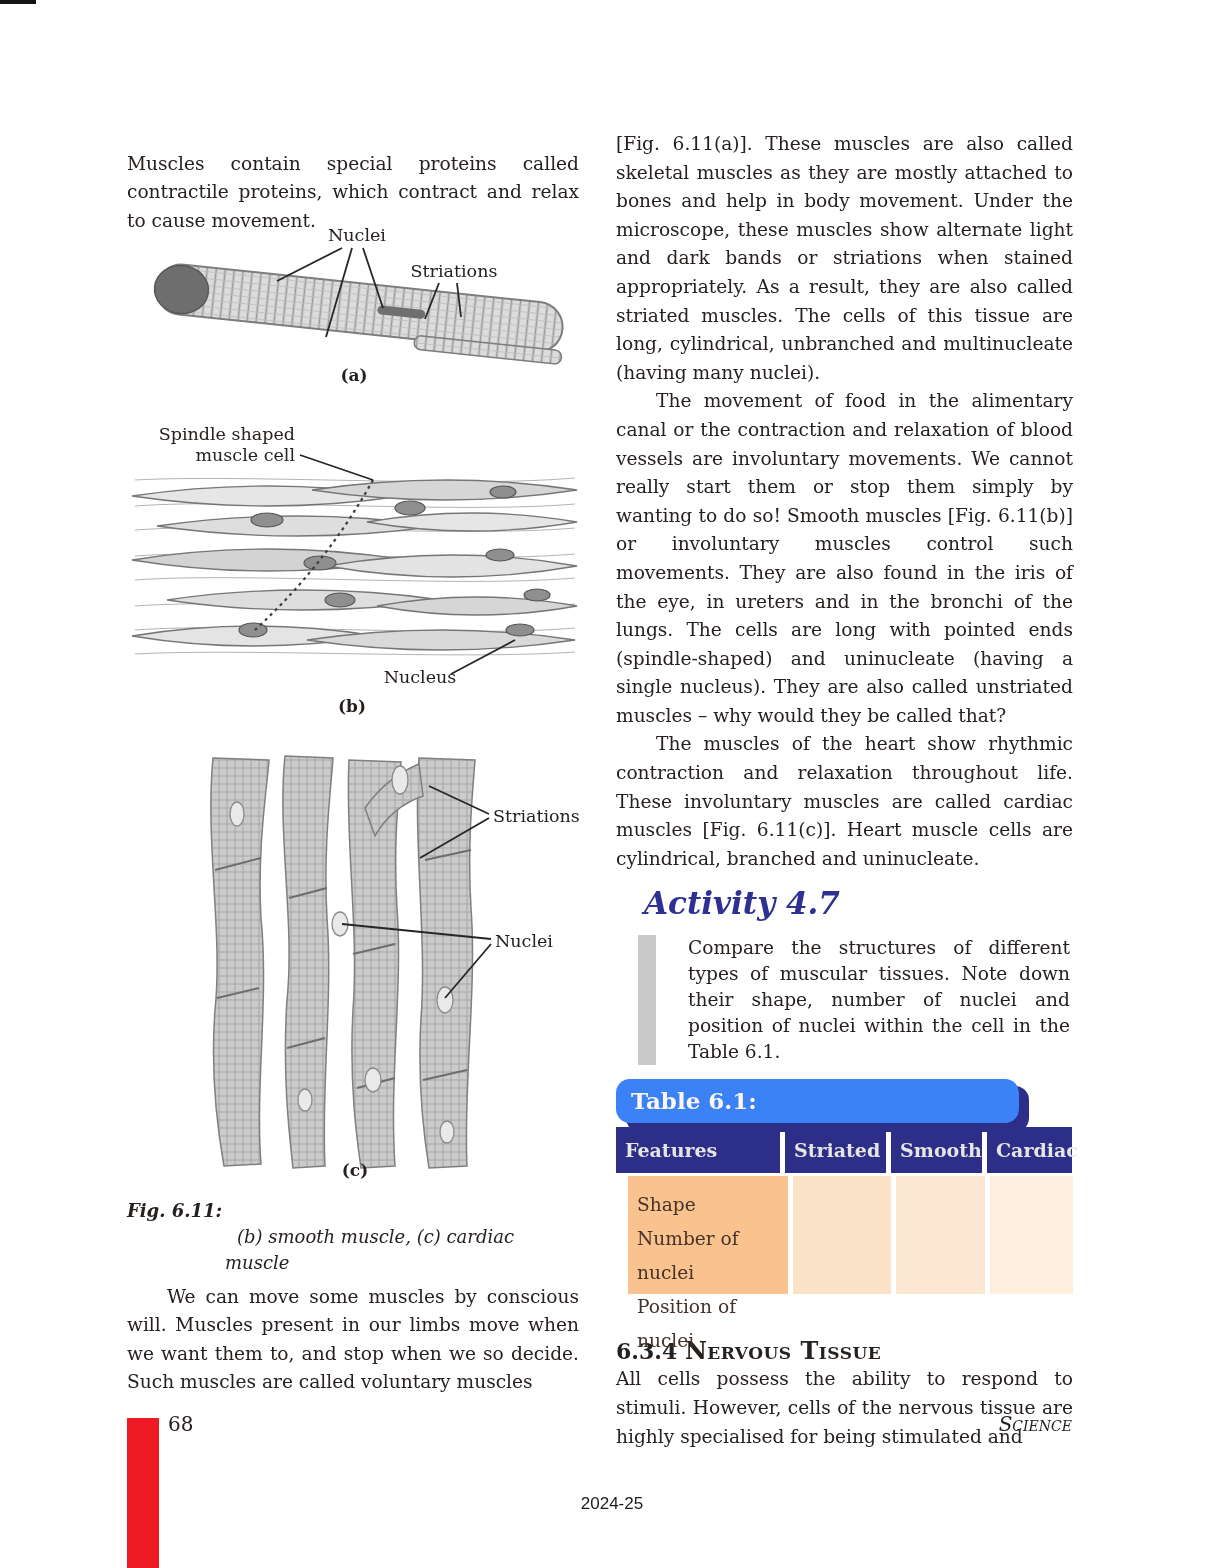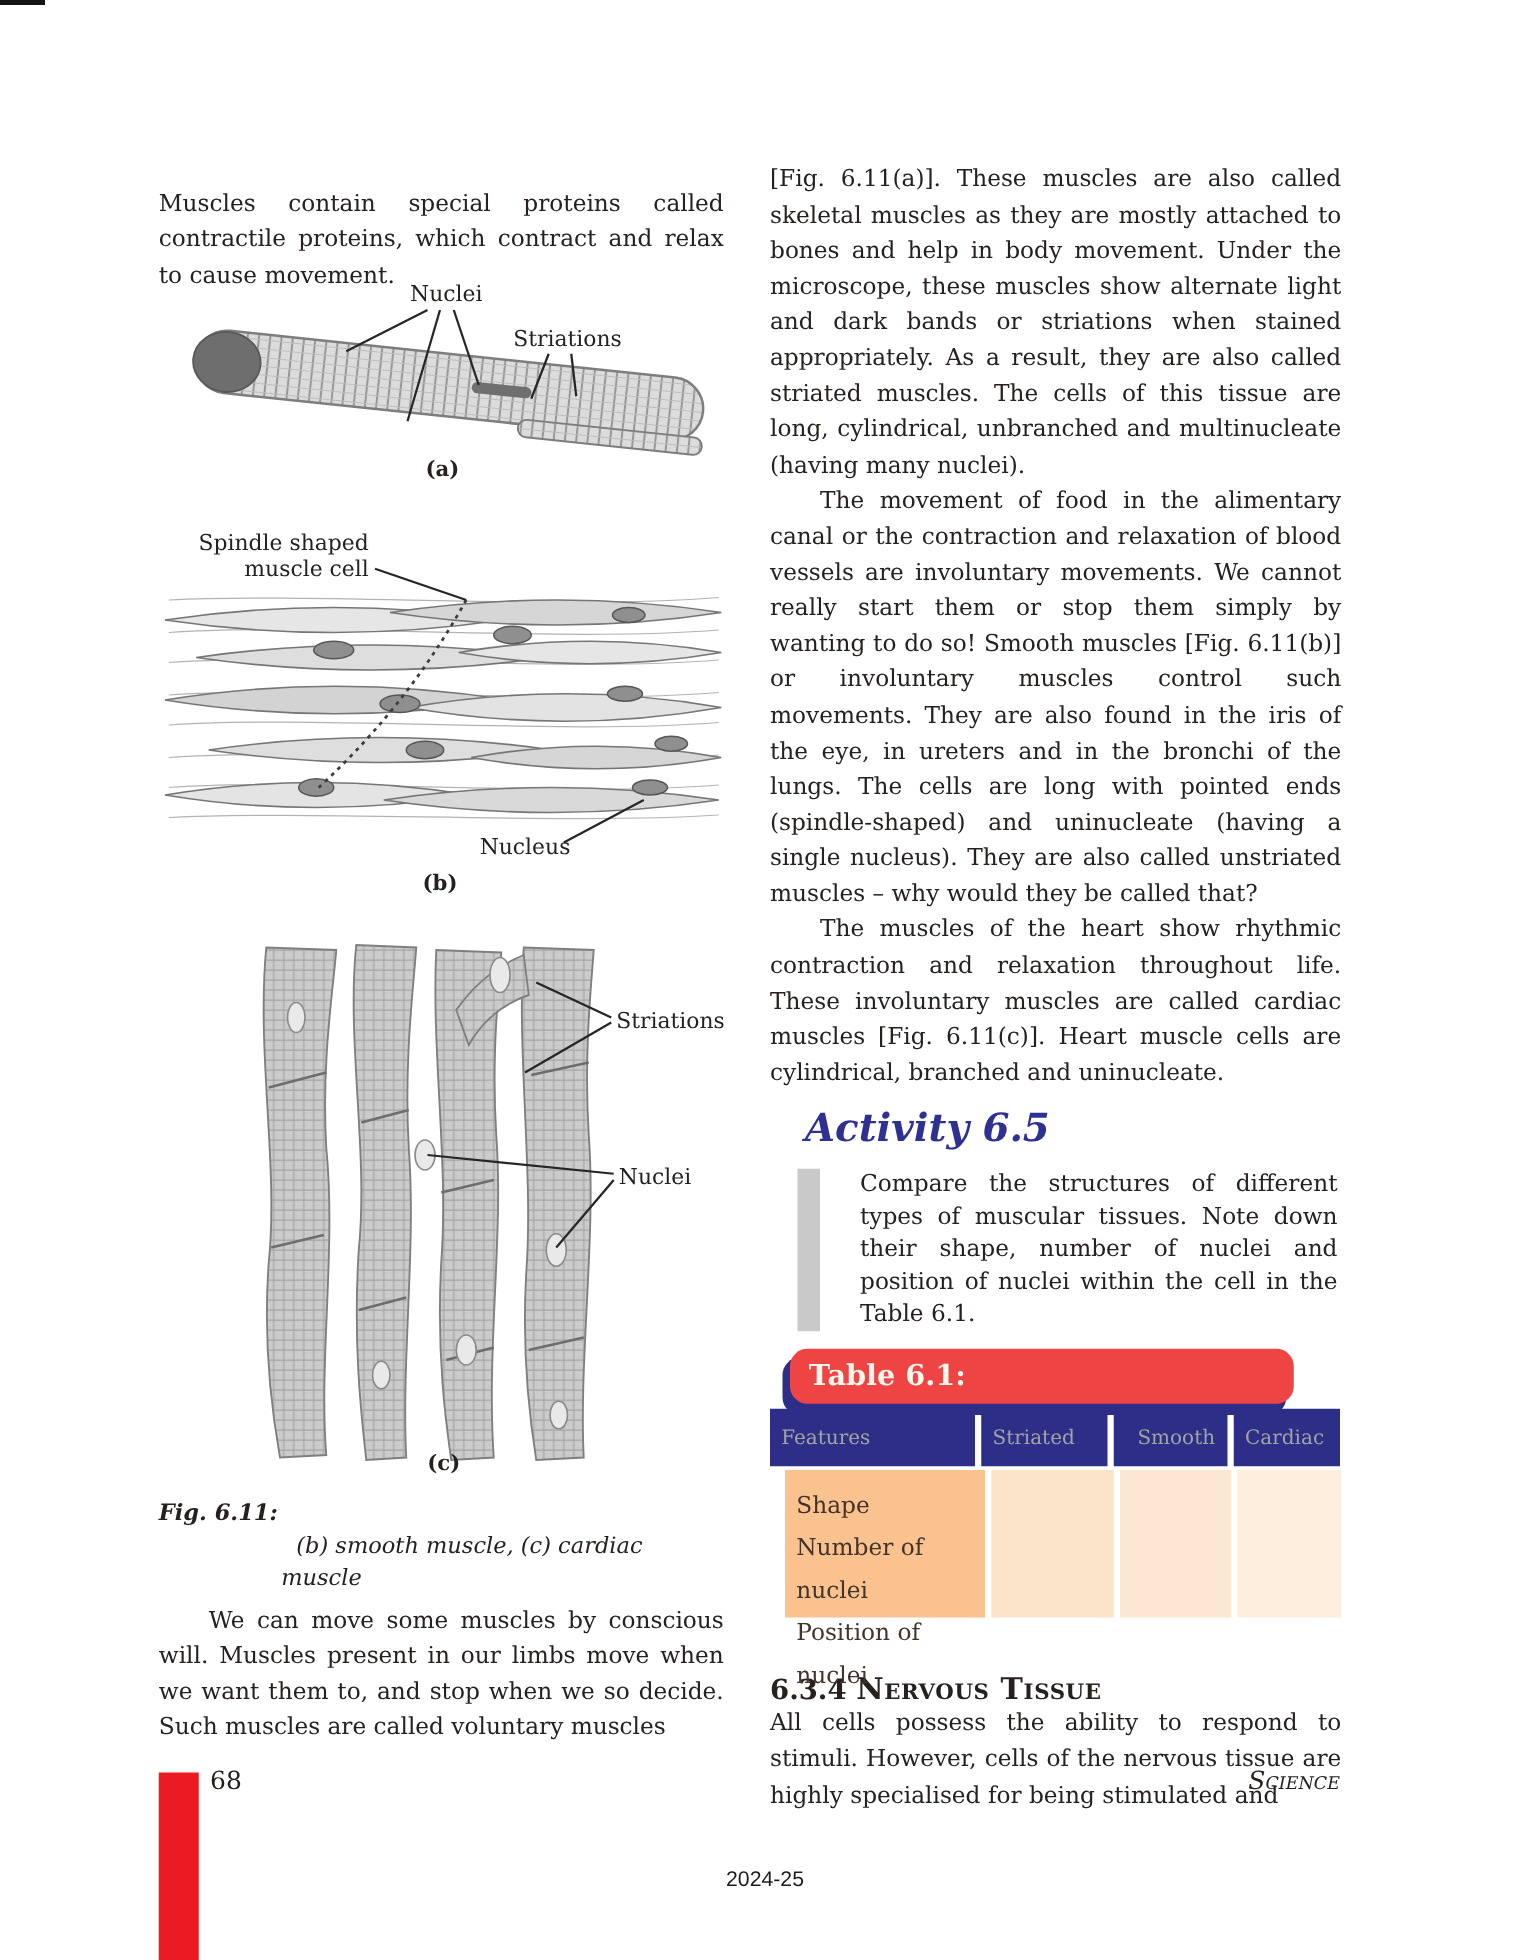--- a/index.html
+++ b/index.html
@@ -32,26 +32,26 @@
     color:#2e3192; line-height:40px;
   }
   #activity-row { display:flex; margin-top:12px; }
   #activity-bar { flex:0 0 18px; margin-left:22px; background:#c9c9c9; }
   #activity-text { width:382px; margin-left:32px; font-size:18.6px; line-height:26px; text-align:justify; }
 
   #table-block { margin-top:14px; position:relative; }
   #table-tab-wrap { position:relative; height:47px; }
   #table-tab-shadow { position:absolute; left:10px; top:7px; width:403px; height:46px; background:#2d2e87; border-radius:14px; }
   #table-tab {
-    position:absolute; left:16px; top:0; width:403px; height:44px; background:#ef4444;
+    position:absolute; left:0; top:0; width:403px; height:44px; background:#3b82f6;
     border-radius:14px; color:#fdf6ec; font-weight:bold; font-size:23px;
     line-height:44px; padding-left:15px; box-sizing:border-box;
   }
   .thead { display:flex; gap:5px; margin-top:1px; }
-  .th { background:#2d2e87; color:#a3a3a3; font-weight:normal; font-size:16px; height:46px; line-height:46px; padding-left:9px; box-sizing:border-box; }
+  .th { background:#2d2e87; color:#e5e5e5; font-weight:bold; font-size:19px; height:46px; line-height:46px; padding-left:9px; box-sizing:border-box; }
   .th.c0 { width:164px; } .th.c1 { width:101px; } .th.c2 { width:91px;text-align:center; } .th.c3 { width:85px; }
   .tbody { display:flex; gap:5px; margin-top:3px;padding-left:12px; }
   .td { height:118px; box-sizing:border-box; }
   .td.c0 { width:164px; background:#f9c28f; padding:12px 0 0 9px; font-size:18.6px; color:#43332a; }
   .td.c0 div { line-height:34px; }
   .td.c1 { width:101px; background:#fbe3c8; }
   .td.c2 { width:91px; background:#fce8d2; }
   .td.c3 { width:85px; background:#fdeedd; }
 
   #section-heading { margin-top:42px; font-weight:bold; font-size:22px; }
@@ -194,21 +194,21 @@
     </span>
   </div>
 
   <p class="abs body-text indent" id="voluntary-para">We can move some muscles by conscious will. Muscles present in our limbs move when we want them to, and stop when we so decide. Such muscles are called voluntary muscles</p>
 
   <div class="abs" id="right-col">
     <p class="body-text">[Fig. 6.11(a)]. These muscles are also called skeletal muscles as they are mostly attached to bones and help in body movement. Under the microscope, these muscles show alternate light and dark bands or striations when stained appropriately. As a result, they are also called striated muscles. The cells of this tissue are long, cylindrical, unbranched and multinucleate (having many nuclei).</p>
     <p class="body-text indent">The movement of food in the alimentary canal or the contraction and relaxation of blood vessels are involuntary movements. We cannot really start them or stop them simply by wanting to do so! Smooth muscles [Fig. 6.11(b)] or involuntary muscles control such movements. They are also found in the iris of the eye, in ureters and in the bronchi of the lungs. The cells are long with pointed ends (spindle-shaped) and uninucleate (having a single nucleus). They are also called unstriated muscles – why would they be called that?</p>
     <p class="body-text indent">The muscles of the heart show rhythmic contraction and relaxation throughout life. These involuntary muscles are called cardiac muscles [Fig. 6.11(c)]. Heart muscle cells are cylindrical, branched and uninucleate.</p>
 
-    <div id="activity-title">Activity 6.5</div>
+    <div id="activity-title">Activity 4.7</div>
     <div id="activity-row">
       <div id="activity-bar"></div>
       <div id="activity-text">Compare the structures of different types of muscular tissues. Note down their shape, number of nuclei and position of nuclei within the cell in the Table 6.1.</div>
     </div>
 
     <div id="table-block">
       <div id="table-tab-wrap">
         <div id="table-tab-shadow"></div>
         <div id="table-tab">Table 6.1:</div>
       </div>

